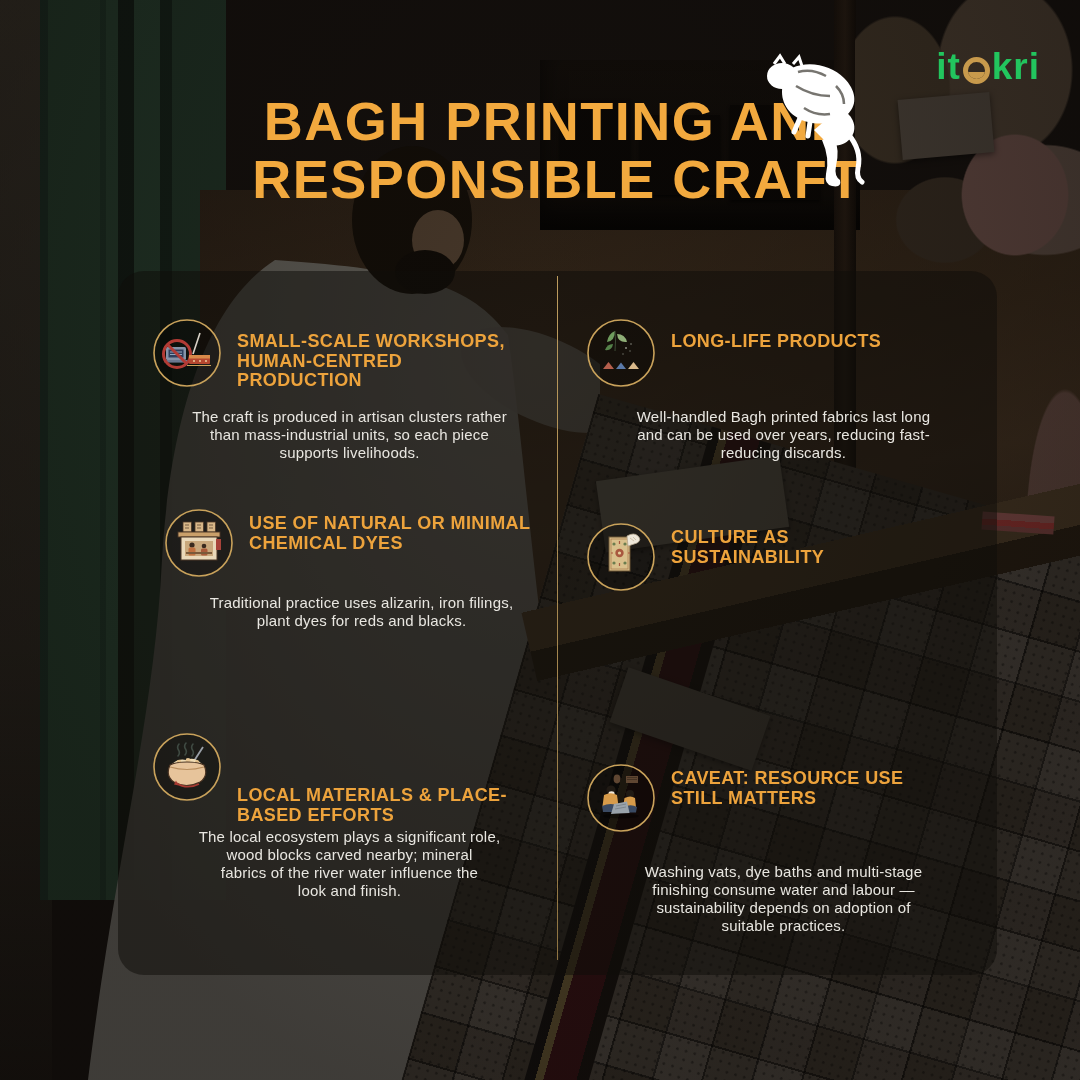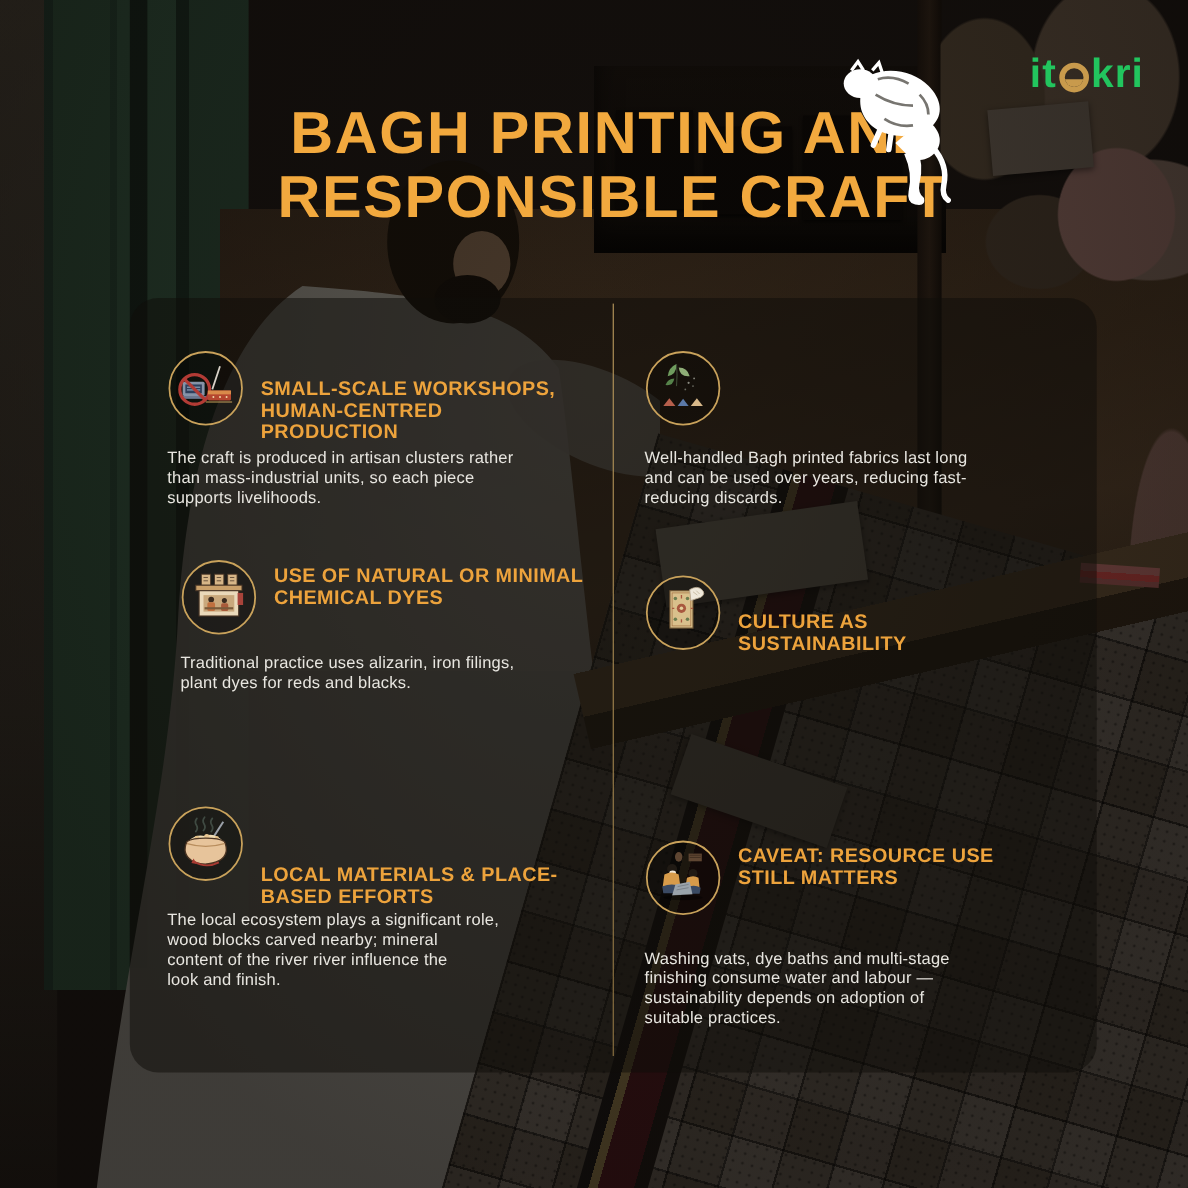--- a/index.html
+++ b/index.html
@@ -60,21 +60,21 @@
   .title{position:absolute;left:118px;top:92px;width:879px;z-index:4;text-align:center;
     color:#f2a93e;font-size:54px;font-weight:800;letter-spacing:1.5px;line-height:1.08;
     white-space:pre-line;}
   .tiger{position:absolute;left:752px;top:52px;z-index:5;}
   .section{position:absolute;z-index:4;}
   .icon{position:absolute;left:0;top:0;width:70px;height:70px;}
   .heading{position:absolute;left:85px;top:12px;width:312px;
     color:#eda33c;font-size:18px;font-weight:800;letter-spacing:.4px;line-height:19.5px;
     white-space:pre-line;}
   .body{position:absolute;left:0;width:395px;color:#e8e6e0;
-    font-size:15px;line-height:18px;letter-spacing:.2px;white-space:pre-line;}
+    font-size:15px;line-height:18px;letter-spacing:.2px;white-space:pre-line;text-align:center;}
 </style>
 </head>
 <body>
 
 <div class="canvas">
 
   <div class="bg">
     <div class="abs wall-strip"></div>
     <div class="abs green-door"></div>
     <div class="abs door-shadow"></div>
@@ -140,21 +140,21 @@
       <circle cx="25" cy="36" r="13.5" stroke="#b23b35" stroke-width="3" fill="none"></circle>
       <line x1="15.5" y1="26.5" x2="34.5" y2="45.5" stroke="#b23b35" stroke-width="3"></line>
       <path d="M48,15 L41,36" stroke="#d8d3c8" stroke-width="1.6"></path>
       <rect x="37" y="37" width="21" height="9" rx="1" fill="#b5472f"></rect>
       <rect x="37" y="37" width="21" height="3.5" fill="#d98a4a"></rect>
       <circle cx="42" cy="43" r=".9" fill="#f0d8a8"></circle>
         <circle cx="48" cy="43" r=".9" fill="#f0d8a8"></circle>
         <circle cx="54" cy="43" r=".9" fill="#f0d8a8"></circle>
       <line x1="35" y1="47.5" x2="59" y2="47.5" stroke="#caa25b" stroke-width="1"></line>
     </svg>
-    <div class="heading" style="top:14px;margin-top:12px;">SMALL-SCALE WORKSHOPS,
+    <div class="heading" style="top:14px;">SMALL-SCALE WORKSHOPS,
 HUMAN-CENTRED
 PRODUCTION</div>
     <div class="body" style="top:90px;">The craft is produced in artisan clusters rather
 than mass-industrial units, so each piece
 supports livelihoods.</div>
   </div>
 
   <div class="section" style="left:586px;top:318px;width:395px;height:180px;">
     <svg class="icon" viewBox="0 0 70 70">
       <circle cx="35" cy="35" r="33" fill="rgba(0,0,0,.28)" stroke="#c9a25b" stroke-width="1.6"></circle>
@@ -163,20 +163,21 @@
       <path d="M27,26 q-6,0 -8,6 q7,1 8,-6" fill="#55824a"></path>
       <path d="M29,13 q1,10 0,20" stroke="#3c4a34" stroke-width="1" fill="none"></path>
       <circle cx="40" cy="30" r="1" fill="#8a8a80"></circle>
         <circle cx="45" cy="26" r=".8" fill="#8a8a80"></circle>
       <circle cx="44" cy="33" r=".8" fill="#6a6a60"></circle>
         <circle cx="37" cy="36" r=".8" fill="#6a6a60"></circle>
       <path d="M17,51 l5.5,-7 5.5,7 z" fill="#b65f4c"></path>
       <path d="M30,51 l5,-6.5 5,6.5 z" fill="#5b79a8"></path>
       <path d="M42,51 l5.5,-7 5.5,7 z" fill="#d9b98a"></path>
     </svg>
+    <div class="heading" style="top:14px;">LONG-LIFE PRODUCTS</div>
     <div class="body" style="top:90px;">Well-handled Bagh printed fabrics last long
 and can be used over years, reducing fast-
 reducing discards.</div>
   </div>
 
   <div class="section" style="left:152px;top:508px;width:395px;height:160px;margin-left:12px;">
     <svg class="icon" viewBox="0 0 70 70">
       <circle cx="35" cy="35" r="33" fill="rgba(0,0,0,.28)" stroke="#c9a25b" stroke-width="1.6"></circle>
       <rect x="19" y="14" width="8.5" height="10" fill="#d7b688" stroke="#4a3626" stroke-width=".8"></rect>
       <rect x="31" y="14" width="8.5" height="10" fill="#d7b688" stroke="#4a3626" stroke-width=".8"></rect>
@@ -206,21 +207,21 @@
       <circle cx="33.5" cy="31" r="4.2" fill="#a8583f"></circle>
       <circle cx="33.5" cy="31" r="1.6" fill="#e4cf9c"></circle>
       <circle cx="28" cy="22" r="1.6" fill="#6b7d4f"></circle>
         <circle cx="39" cy="22" r="1.6" fill="#6b7d4f"></circle>
       <circle cx="28" cy="41" r="1.6" fill="#6b7d4f"></circle>
         <circle cx="39" cy="41" r="1.6" fill="#6b7d4f"></circle>
       <path d="M33.5,19 v3 M33.5,41 v3 M27,31 h-2 M42,31 h2" stroke="#a8583f" stroke-width="1.2"></path>
       <path d="M41,14 q7,-4 11,0 q4,4 -1,7 l-9,3 z" fill="#efe8da" stroke="#b9ab93" stroke-width=".8"></path>
       <path d="M44,16 l4,3 M47,15 l3,3" stroke="#c6b89e" stroke-width=".8"></path>
     </svg>
-    <div class="heading" style="top:6px;margin-top:28px;">CULTURE AS
+    <div class="heading" style="top:6px;">CULTURE AS
 SUSTAINABILITY</div>
   </div>
 
   <div class="section" style="left:152px;top:732px;width:395px;height:200px;">
     <svg class="icon" viewBox="0 0 70 70">
       <circle cx="35" cy="35" r="33" fill="rgba(0,0,0,.28)" stroke="#c9a25b" stroke-width="1.6"></circle>
       <path d="M26,24 q2.5,-3 .5,-6 q-2,-3 .5,-6" stroke="#3f4a42" stroke-width="1.6" fill="none" stroke-linecap="round"></path>
       <path d="M33,23 q2.5,-3 .5,-6 q-2,-3 .5,-6" stroke="#3f4a42" stroke-width="1.6" fill="none" stroke-linecap="round"></path>
       <path d="M40,24 q2.5,-3 .5,-6 q-2,-3 .5,-6" stroke="#3f4a42" stroke-width="1.6" fill="none" stroke-linecap="round"></path>
       <line x1="51" y1="15" x2="42" y2="29" stroke="#9aa0a8" stroke-width="1.8"></line>
@@ -231,21 +232,21 @@
         <circle cx="45" cy="30" r="2" fill="#e2c089"></circle>
       <path d="M18,33 q-5,11 4,17 q12,7 26,0 q9,-6 4,-17 q-5,-3 -17,-3 q-12,0 -17,3 z" fill="#e7c49b" stroke="#4a3322" stroke-width="1.2"></path>
       <path d="M18,35 q17,5 34,0" stroke="#b98e5e" stroke-width="1.2" fill="none"></path>
       <path d="M24,51 q11,7 23,1" stroke="#a83a32" stroke-width="1.6" fill="none"></path>
       <path d="M24,48.5 l-2,4 4.5,1 z" fill="#a83a32"></path>
     </svg>
     <div class="heading" style="top:6px;margin-top:48px;">LOCAL MATERIALS &amp; PLACE-
 BASED EFFORTS</div>
     <div class="body" style="top:96px;">The local ecosystem plays a significant role,
 wood blocks carved nearby; mineral
-content of the river river influence the
+fabrics of the river water influence the
 look and finish.</div>
   </div>
 
   <div class="section" style="left:586px;top:728px;width:395px;height:200px;margin-top:35px;">
     <svg class="icon" viewBox="0 0 70 70">
       <circle cx="35" cy="35" r="33" fill="rgba(0,0,0,.28)" stroke="#c9a25b" stroke-width="1.6"></circle>
       <ellipse cx="31" cy="16" rx="3.4" ry="4.4" fill="#5f4632"></ellipse>
       <rect x="40" y="13" width="12" height="7" fill="#5f4632"></rect>
       <path d="M41,14.5 h10 M41,16.5 h10" stroke="#3a2a1c" stroke-width=".7"></path>
       <circle cx="25" cy="27" r="4.6" fill="#201a14"></circle>

